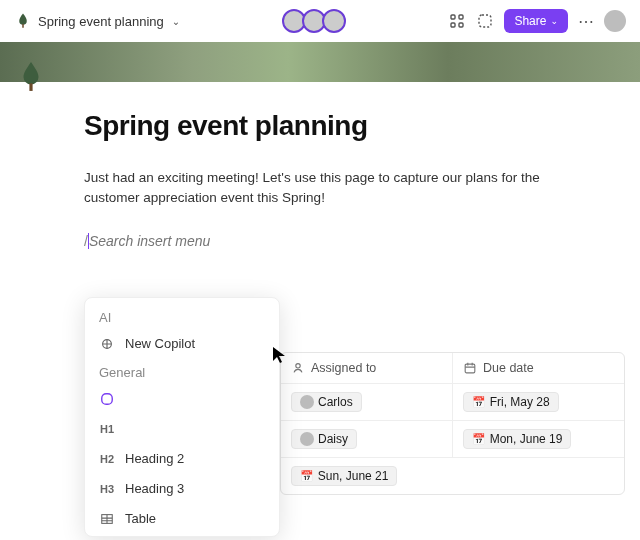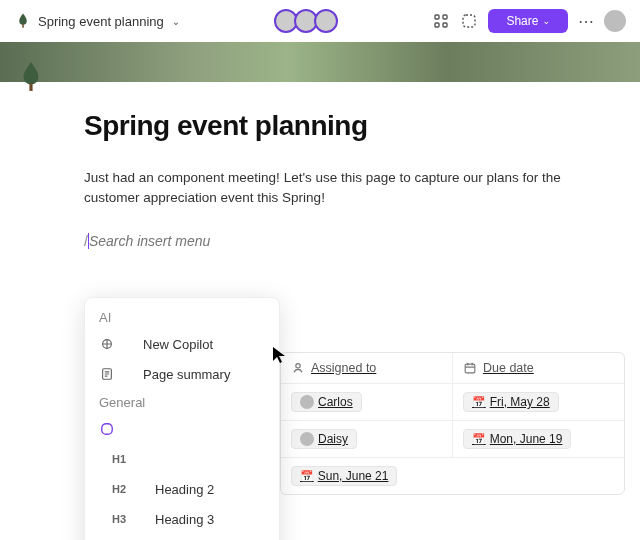--- a/index.html
+++ b/index.html
@@ -9,21 +9,21 @@
   .topbar-left { display: flex; align-items: center; gap: 6px; }
   .tree-icon { width: 18px; height: 18px; }
   .page-title-sm { font-size: 13px; font-weight: 400; color: #333; }
   .chevron { font-size: 10px; color: #555; margin-left: 2px; }
   .topbar-center { display: flex; align-items: center; gap: 0; }
   .avatar-ring { width: 24px; height: 24px; border-radius: 50%; border: 2px solid #6b3dd6; background: #ccc; margin-left: -4px; display: inline-block; }
   .avatar-ring.first { margin-left: 0; }
   .avatar-ring .inner { width: 100%; height: 100%; border-radius: 50%; background: linear-gradient(#a9a9a9,#8a8a8a); }
   .topbar-right { display: flex; align-items: center; gap: 10px; }
   .topbar-icon { width: 18px; height: 18px; color: #555; display:flex; align-items:center; justify-content:center; }
-  .share-btn { background: #7a3ff2; color: #fff; font-size: 12px; padding: 5px 18px; border-radius: 6px; border: none; font-weight: 500; display:flex; align-items:center; gap:4px; cursor:pointer;}
+  .share-btn { background: #7a3ff2; color: #fff; font-size: 12px; padding: 5px 10px; border-radius: 6px; border: none; font-weight: 500; display:flex; align-items:center; gap:4px; cursor:pointer;}
   .overflow { color:#555; font-size:16px; }
   .me-avatar { width:22px; height:22px; border-radius:50%; background:#bdbdbd; }
 
   .cover { height: 40px; background: linear-gradient(to right, #5b6d52 0%, #8fa07f 30%, #9cb488 45%, #6c7d5d 70%, #8c9e7c 100%); position: relative; }
   .cover .tree { position:absolute; left:18px; bottom:-14px; }
 
   .content { padding: 28px 64px 0 84px; position: relative; }
   h1.page-title { font-size: 28px; font-weight: 700; letter-spacing: -0.5px; color: #111; margin-bottom: 26px; }
   .intro { font-size: 13.5px; color: #333; line-height: 1.5; margin-bottom: 22px; }
 
@@ -38,36 +38,36 @@
     border: 1px solid #eee;
     border-radius: 8px;
     box-shadow: 0 4px 24px rgba(0,0,0,0.12);
     padding: 6px 0 2px 0;
     font-size: 13px;
     z-index: 50;
     max-height: 310px;
     overflow: hidden;
   }
   .menu .section-label { font-size: 13px; color: #888; padding: 6px 14px 4px; }
-  .menu .item { display:flex; align-items:center; gap:28px; padding: 7px 14px; cursor:pointer; color:#333; }
+  .menu .item { display:flex; align-items:flex-start; gap:10px; padding: 7px 14px; cursor:pointer; color:#333; }
   .menu .item .mi-icon { width:16px; height:16px; display:flex; align-items:center; justify-content:center; color:#666; font-size:11px; font-weight:600; }
   .menu .item .label { flex:1; }
-  .hl { font-family: "Segoe UI", sans-serif; font-size:11px; color:#666; font-weight:600;margin-left:12px; }
+  .hl { font-family: "Segoe UI", sans-serif; font-size:11px; color:#666; font-weight:600; }
 
   .table-wrap {
     position: absolute;
     left: 280px; top: 270px;
     width: 345px;
     border: 1px solid #e5e5e5;
     border-radius: 6px;
     overflow: hidden;
     font-size: 12.5px;
     z-index: 10;
   }
-  .trow { display:flex;text-decoration:underline; }
+  .trow { display:flex; }
   .tcell { flex:1; padding: 8px 10px; border-bottom:1px solid #eee; border-right:1px solid #eee; display:flex; align-items:center; gap:6px; }
   .tcell:last-child { border-right:none; }
   .thead .tcell { color:#555; font-weight:500; }
   .pill { background:#f2f2f2; border:1px solid #e5e5e5; border-radius:4px; padding:2px 8px; font-size:12px; display:inline-flex; align-items:center; gap:4px; }
   .person-dot { width:14px; height:14px; border-radius:50%; background:#bbb; }
   .col-icon { width:14px; height:14px; color:#777; }
 
   .cursor-arrow { position:absolute; left:272px; top:264px; z-index:100; }
 </style>
 </head>
@@ -116,49 +116,40 @@
   <span class="tree">
     <svg width="26" height="30" viewBox="0 0 24 28">
         <path fill="#3e5d3e" d="M12 0C8 6 5 10 5 14a7 7 0 0014 0c0-4-3-8-7-14z"></path>
         <rect x="10.5" y="20" width="3" height="7" fill="#6b4a2b"></rect>
       </svg>
   </span>
 </div>
 
 <div class="content">
   <h1 class="page-title">Spring event planning</h1>
-  <p class="intro">Just had an component meeting! Let's use this page to capture our plans for the customer appreciation event this Spring!</p>
+  <p class="intro">Just had an exciting meeting! Let's use this page to capture our plans for the customer appreciation event this Spring!</p>
 
   <div style="display:flex;align-items:center;">
     <span style="color:#888;font-size:14px;">/</span>
       <span class="caret"></span>
     <input class="slash-input" placeholder="Search insert menu" style="">
   </div>
 
   <div class="menu">
     <div class="section-label">AI</div>
 
     <div class="item">
       <span class="mi-icon">
         <svg viewBox="0 0 16 16" width="14" height="14" stroke="#666" stroke-width="1.3" fill="none">
             <circle cx="8" cy="8" r="5"></circle>
             <path d="M8 3v10M3 8h10"></path>
           </svg>
       </span>
       <span class="label">New Copilot</span>
     </div>
-    <div class="item">
-      <span class="mi-icon">
-        <svg viewBox="0 0 16 16" width="14" height="14" stroke="#666" stroke-width="1.3" fill="none">
-            <rect x="3" y="2" width="10" height="12" rx="1.5"></rect>
-            <path d="M5.5 5.5h5M5.5 8h5M5.5 10.5h3"></path>
-          </svg>
-      </span>
-      <span class="label">Page summary</span>
-    </div>
 
     <div class="section-label">General</div>
 
     <div class="item">
       <span class="mi-icon">
         <svg viewBox="0 0 16 16" width="14" height="14">
             <rect x="2" y="2" width="12" height="12" rx="5" fill="none" stroke="#7a3ff2" stroke-width="1.6"></rect>
           </svg>
       </span>
     </div>

